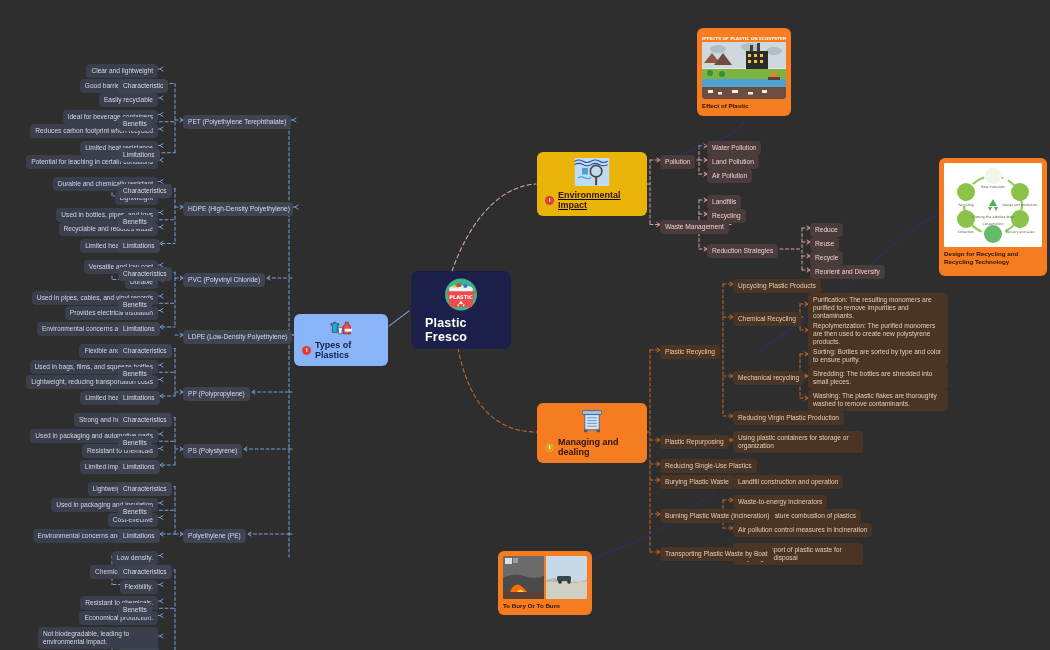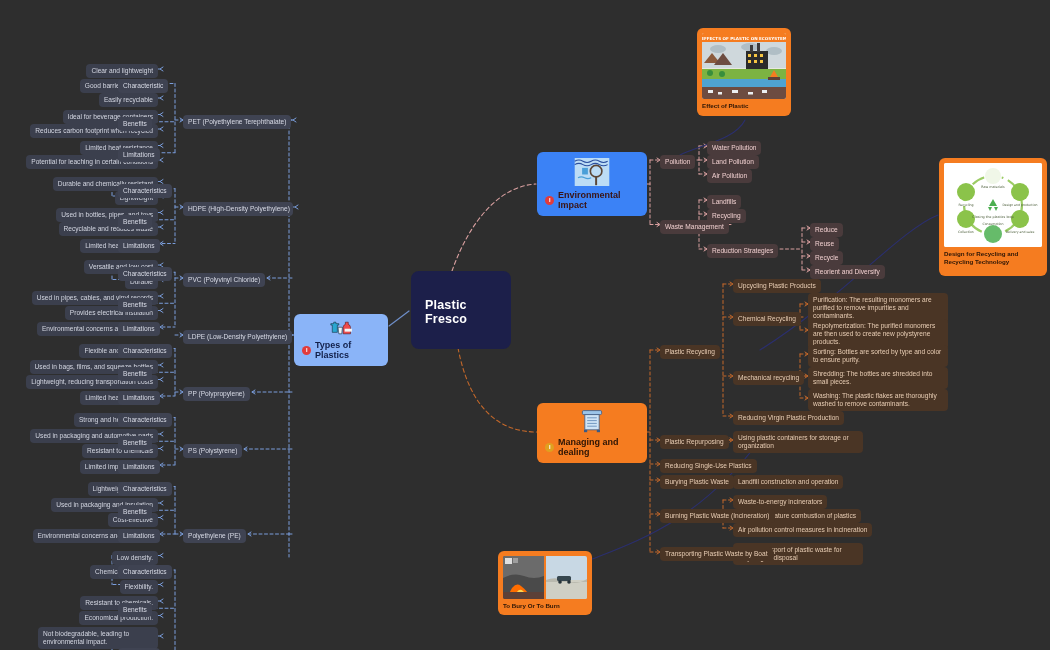--- a/index.html
+++ b/index.html
@@ -37,36 +37,36 @@
   .n-brown  { background: #4a3525; color:#e8cdb4; }
 
   
   #central {
     position: absolute;
     background: #1c1f4a;
     border-radius: 8px;
     display: flex; flex-direction: column;
     align-items: center; justify-content: center;
     gap: 3px;
-    padding: 24px 14px;
+    padding: 5px 14px;
   }
   #central .title { color: #ffffff; font-size: 12.5px; font-weight: bold; letter-spacing: .2px; }
 
   
   .cat {
     position: absolute;
     border-radius: 6px;
     display: flex; flex-direction: column;
     align-items: center; justify-content: center;
     padding: 6px 8px; gap: 4px;
   }
   .cat .lbl { font-size: 9px; font-weight: 600; display: flex; align-items: center; gap: 4px; }
   .cat-blue   { background: #8ab4f8; }
   .cat-blue .lbl { color: #12204a; }
-  .cat-pink   { background: #3b82f6; }
+  .cat-pink   { background: #eab308; text-decoration: underline; }
   .cat-pink .lbl { color: #3a1414; }
   .cat-orange { background: #f57c20; }
   .cat-orange .lbl { color: #2d1505; }
 
   .badge { width: 9px; height: 9px; border-radius: 50%; display:inline-block; flex:none; position: relative; }
   .badge-red   { background:#e23b3b; }
   .badge-orange{ background:#e0a020; }
   .badge::after{ content:""; position:absolute; left:50%; top:50%; transform:translate(-50%,-50%);
                  width:1.5px; height:4px; background:#fff; border-radius:1px; }
 

